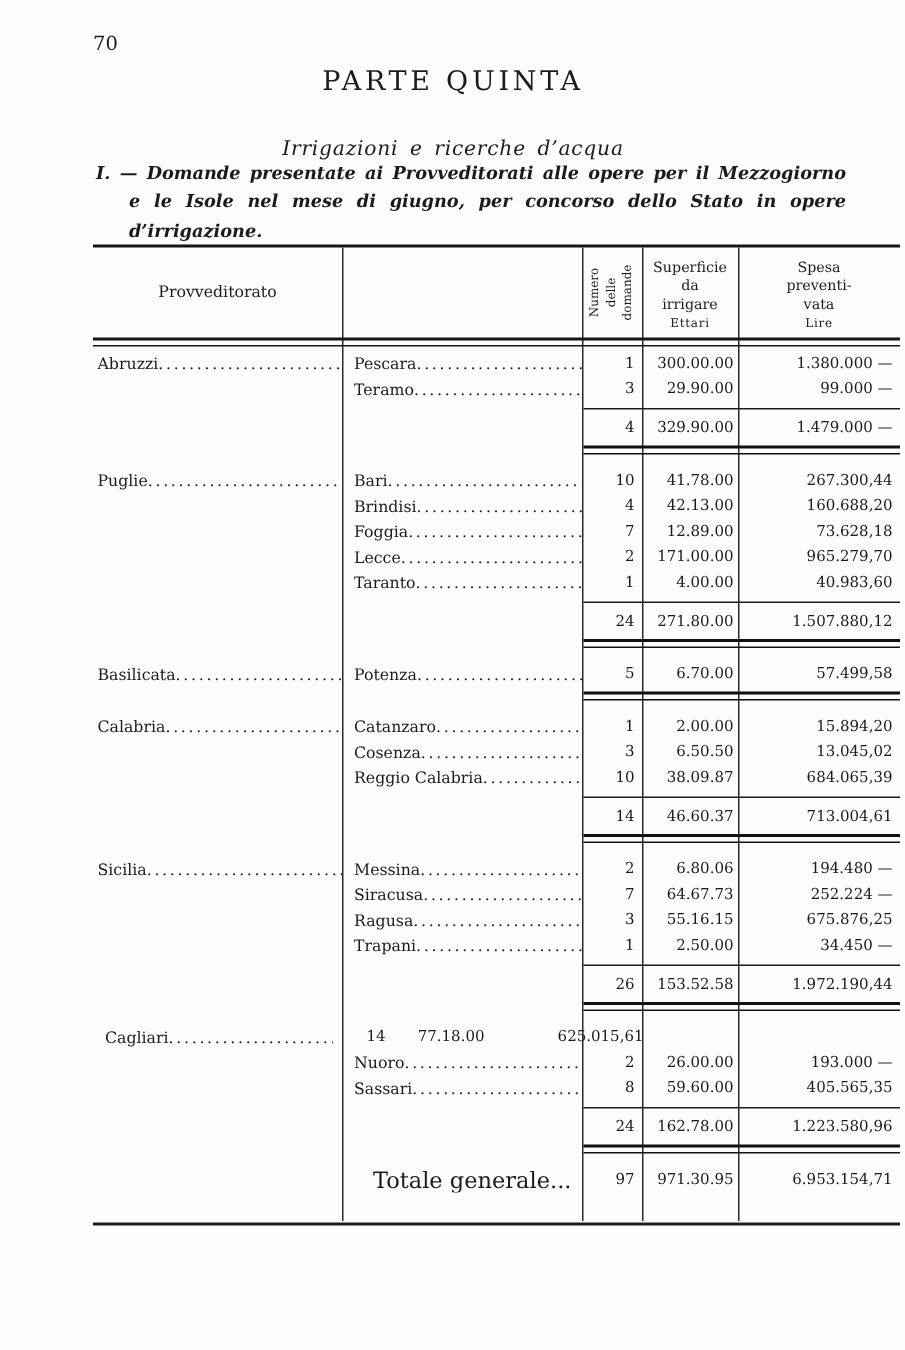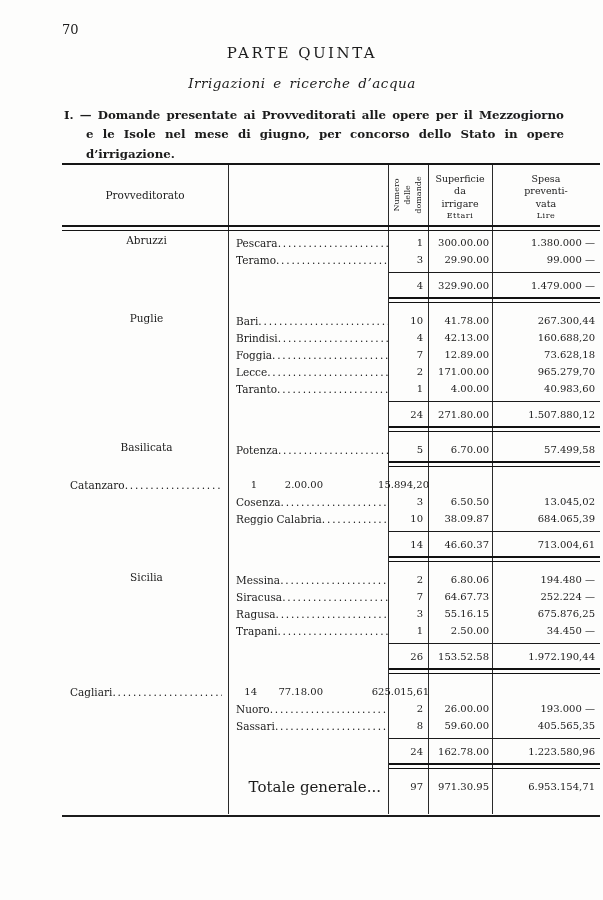--- a/index.html
+++ b/index.html
@@ -1,25 +1,25 @@
 <!DOCTYPE html>
 <html><head>
 <meta charset="utf-8">
 <style>
   html,body{margin:0;padding:0;}
   body{width:603px;height:900px;background:#fdfdfc;position:relative;
        font-family:"DejaVu Serif","Liberation Serif",serif;color:#1b1b1b;
        -webkit-font-smoothing:antialiased;overflow:hidden;}
   .pagenum{position:absolute;left:62px;top:22px;font-size:13px;}
   .head-block{position:absolute;left:62px;top:44px;width:480px;text-align:center;}
-  .ptitle{font-size:15px;letter-spacing:2.5px;}
-  .psub{font-style:italic;font-size:13.5px;margin-top:13px;letter-spacing:.5px;word-spacing:3px;}
+  .ptitle{font-size:18px;letter-spacing:2.5px;}
+  .psub{font-style:italic;font-size:13.5px;margin-top:26px;letter-spacing:.5px;word-spacing:3px;}
   .pheading{position:absolute;left:64px;top:106px;width:478px;font-weight:bold;
             font-size:11.8px;line-height:1.65;text-align:justify;text-align-last:justify;
-            padding-left:22px;text-indent:-22px;word-spacing:2px;}
+            padding-left:22px;text-indent:-22px;word-spacing:2px;font-style:italic;}
   
   .table{position:absolute;left:62px;top:163px;width:538px;height:650px;
          border-top:2px solid #151515;border-bottom:2px solid #1c1c1c;}
   .vline{position:absolute;top:0;bottom:1px;width:1px;background:#2a2a2a;}
   .vl1{left:166px;} .vl2{left:326px;} .vl3{left:366px;} .vl4{left:430px;}
   .thead{position:absolute;top:0;left:0;right:0;height:60px;border-bottom:2px solid #151515;}
   .thead::after{content:"";position:absolute;left:0;right:0;bottom:-6px;border-top:1px solid #151515;}
   .hc{position:absolute;top:0;height:60px;display:flex;flex-direction:column;
       align-items:center;text-align:center;}
   .hc1{left:0;width:166px;justify-content:center;font-size:10.5px;}
@@ -29,21 +29,21 @@
   .hc5{left:430px;width:108px;}
   .hmain{margin-top:8px;font-size:9.5px;line-height:1.3;}
   .hunit{margin-top:auto;margin-bottom:5px;font-size:8px;letter-spacing:.5px;}
   .rot{position:absolute;left:50%;top:50%;width:58px;
        transform:translate(-50%,-50%) rotate(-90deg);
        font-size:8px;line-height:1.35;text-align:center;}
   .tbody{position:absolute;top:62px;left:0;right:0;}
   .section{padding-top:7px;}
   .trow{display:flex;height:17px;align-items:center;font-size:10.5px;}
   .c{display:flex;align-items:center;height:100%;overflow:hidden;}
-  .c1{width:166px;flex-direction:column;} .c2{width:160px;} .c3{width:40px;} .c4{width:64px;} .c5{width:108px;}
+  .c1{width:166px;} .c2{width:160px;} .c3{width:40px;} .c4{width:64px;} .c5{width:108px;}
   .num{justify-content:flex-end;font-size:10px;white-space:nowrap;}
   .c3.num{padding-right:5px;box-sizing:border-box;}
   .c4.num{padding-right:3px;box-sizing:border-box;}
   .c5.num{padding-right:5px;box-sizing:border-box;}
   .nm{white-space:nowrap;}
   .c1 .nm{padding-left:3px;} .c2 .nm{padding-left:8px;}
   .dots{flex:1;overflow:hidden;white-space:nowrap;}
   .dots::after{content:"....................................................................";
                letter-spacing:1.8px;font-size:10.5px;}
   .rrow{position:relative;}
@@ -222,20 +222,24 @@
           <div class="c c3 num">5</div>
           <div class="c c4 num">6.70.00</div>
           <div class="c c5 num">57.499,58</div>
         </div>
         <div class="rrow heavy">
           <div class="rline"></div>
         </div>
       </div>
       <div class="section">
         <div class="trow">
+          <div class="c c1">
+            <div class="nm">Calabria</div>
+            <div class="dots"></div>
+          </div>
           <div class="c c2">
             <div class="nm">Catanzaro</div>
             <div class="dots"></div>
           </div>
           <div class="c c3 num">1</div>
           <div class="c c4 num">2.00.00</div>
           <div class="c c5 num">15.894,20</div>
         </div>
         <div class="trow">
           <div class="c c1"></div>

